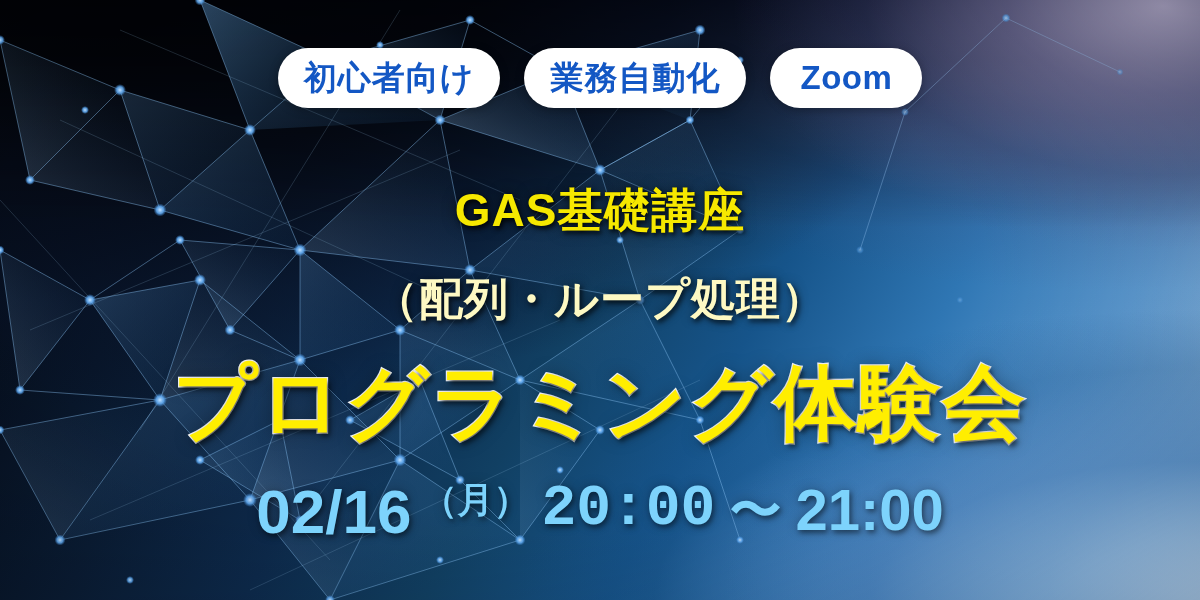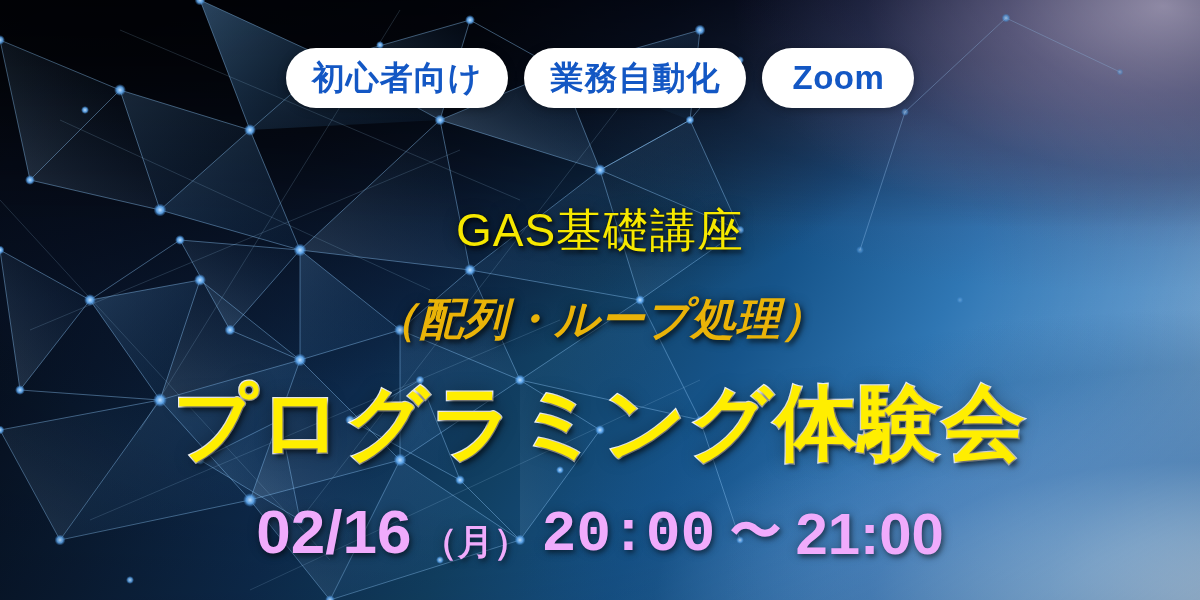--- a/index.html
+++ b/index.html
@@ -86,21 +86,21 @@
   .content {
     position: absolute; inset: 0;
     display: flex;
     flex-direction: column;
     align-items: center;
     z-index: 6;
   }
 
   .badges {
     display: flex;
-    gap: 16px;
+    gap: 24px;
     margin-top: 48px;
     align-items: center;
   }
   .badge {
     background: #ffffff;
     color: #1357c4;
     border-radius: 999px;
     height: 60px;
     display: flex;
     align-items: center;
@@ -108,65 +108,64 @@
     padding: 0 30px;
     font-size: 33px;
     font-weight: 700;
     letter-spacing: 0.5px;
     white-space: nowrap;
     box-shadow: 0 2px 10px rgba(0,0,0,0.30);
   }
   .badge.jp { letter-spacing: 1px; padding: 0 26px; }
 
   .title-gas {
-    margin-top: 92px;
+    margin-top: 72px;
     font-size: 46px;
-    font-weight: 400;
+    font-weight: 700;
     color: #f6e800;
     letter-spacing: 1px;
     white-space: nowrap;
     text-shadow:
       0 0 1px rgba(0,0,0,0.9),
       2px 3px 4px rgba(0,0,0,0.75),
       0 0 14px rgba(0,0,0,0.55);
   }
 
   .title-sub {
     margin-top: 28px;
     font-size: 44px;
     font-weight: 700;
-    color: #eab308;
+    color: #fef9c3;
     letter-spacing: 1px;
     white-space: nowrap;
     text-shadow:
       2px 3px 5px rgba(0,0,0,0.68),
       0 0 12px rgba(0,0,0,0.45);
-    font-style: italic;
   }
 
   .title-main {
     margin-top: 31px;
     font-size: 82px;
     font-weight: 700;
     color: #ffee00;
     letter-spacing: 2px;
     white-space: nowrap;
     line-height: 1.05;
     -webkit-text-stroke: 2.5px #ffffff;
     paint-order: stroke fill;
     text-shadow:
       3px 4px 5px rgba(0,0,0,0.55),
       0 0 18px rgba(0,0,0,0.35);
   }
 
   .datetime {
     margin-top: 30px;
     display: flex;
-    align-items: flex-end;
-    color: #f0abfc;
+    align-items: flex-start;
+    color: #7dd3fc;
     font-weight: 700;
     white-space: nowrap;
     text-shadow:
       2px 3px 5px rgba(0,0,0,0.42),
       0 0 12px rgba(0,0,0,0.28);
   }
   .dt-date { font-size: 62px; letter-spacing: 0px; }
   .dt-day  { font-size: 36px; margin-left: 10px; letter-spacing: 0px; }
   .dt-time { font-size: 58px; margin-left: 12px; letter-spacing: 0px; font-family: Liberation Mono, monospace; }
   .dt-wave { font-size: 52px; margin: 0 14px; }

